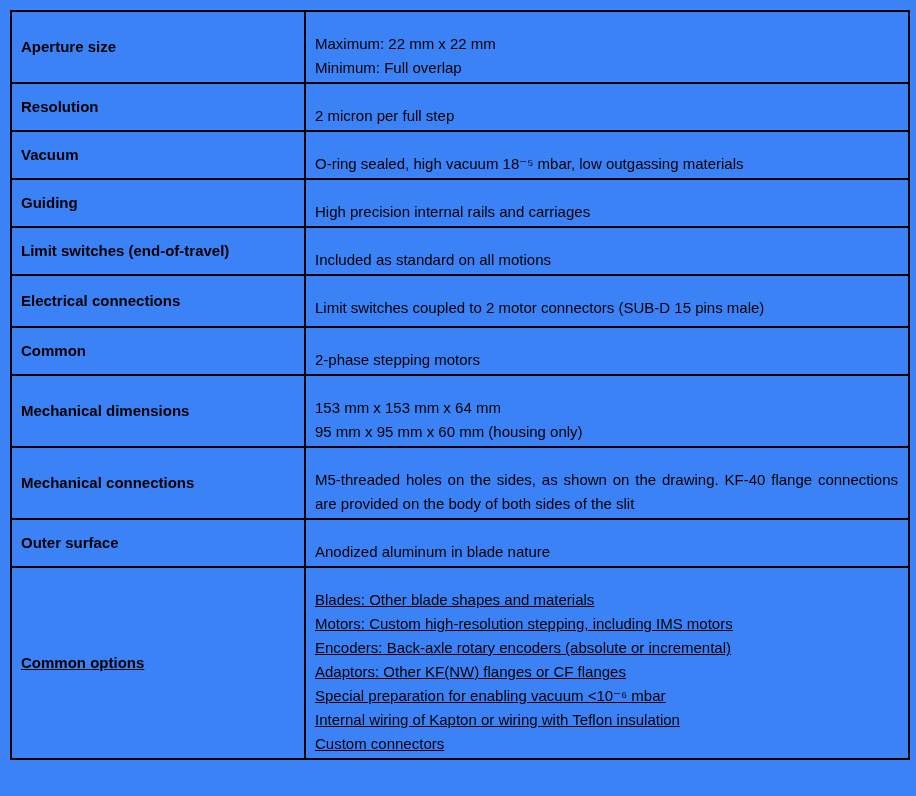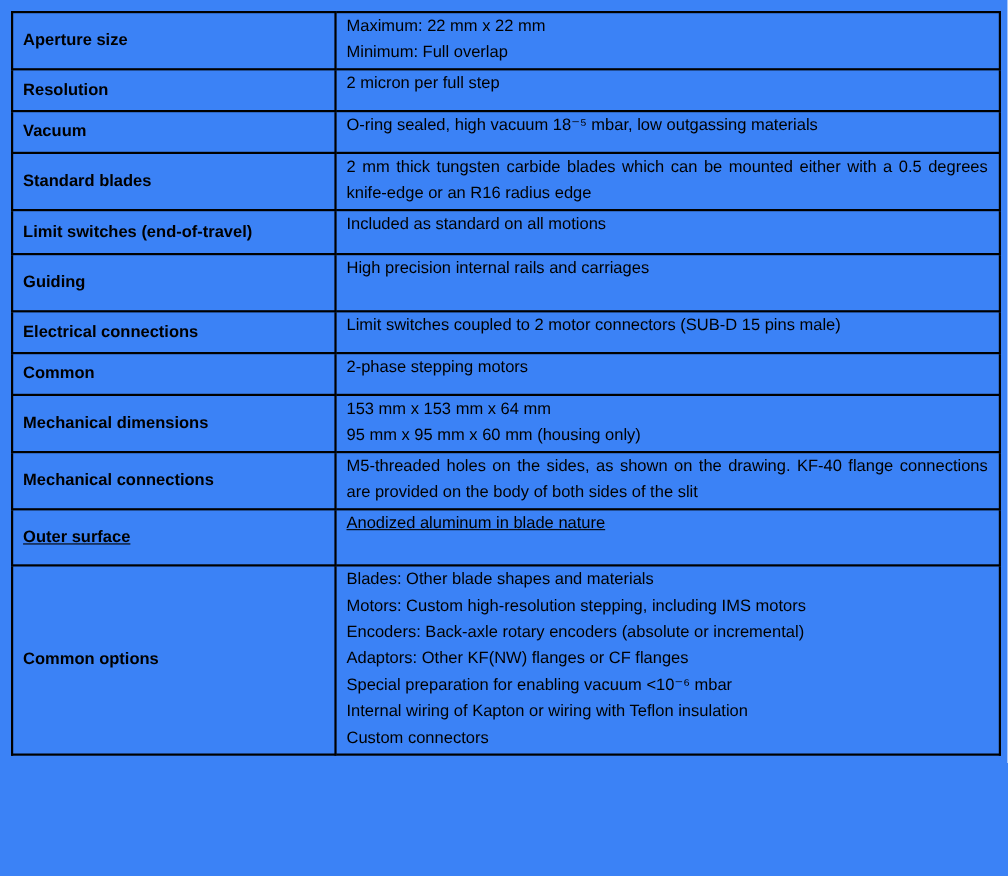--- a/index.html
+++ b/index.html
@@ -34,21 +34,21 @@
   col.c-label { width: 294px; }
   col.c-value { width: 604px; }
 
   td.label-cell {
     vertical-align: middle;
     padding: 2px 8px 2px 9px;
     font-weight: bold;
   }
   td.value-cell {
     vertical-align: top;
-    padding: 0 10px 2px 9px;
+    padding: 20px 10px 2px 9px;
   }
   td.value-cell .line {
     min-height: 24px;
     white-space: nowrap;
   }
   td.value-cell.justify {
     text-align: justify;
     white-space: normal;
   }
 
@@ -84,33 +84,29 @@
             <div class="line">2 micron per full step</div>
           </td>
         </tr>
         <tr class="spec-row">
           <td class="label-cell">Vacuum</td>
           <td class="value-cell">
             <div class="line">O-ring sealed, high vacuum 18⁻⁵ mbar, low outgassing materials</div>
           </td>
         </tr>
         <tr class="spec-row">
-          <td class="label-cell">Standard blades</td>
-          <td class="value-cell justify">2 mm thick tungsten carbide blades which can be mounted either with a 0.5 degrees knife-edge or an R16 radius edge</td>
+          <td class="label-cell">Guiding</td>
+          <td class="value-cell">
+            <div class="line">High precision internal rails and carriages</div>
+          </td>
         </tr>
         <tr class="spec-row">
           <td class="label-cell">Limit switches (end-of-travel)</td>
           <td class="value-cell">
             <div class="line">Included as standard on all motions</div>
-          </td>
-        </tr>
-        <tr class="spec-row">
-          <td class="label-cell">Guiding</td>
-          <td class="value-cell">
-            <div class="line">High precision internal rails and carriages</div>
           </td>
         </tr>
         <tr class="spec-row">
           <td class="label-cell">Electrical connections</td>
           <td class="value-cell">
             <div class="line">Limit switches coupled to 2 motor connectors (SUB-D 15 pins male)</div>
           </td>
         </tr>
         <tr class="spec-row">
           <td class="label-cell">Common</td>

